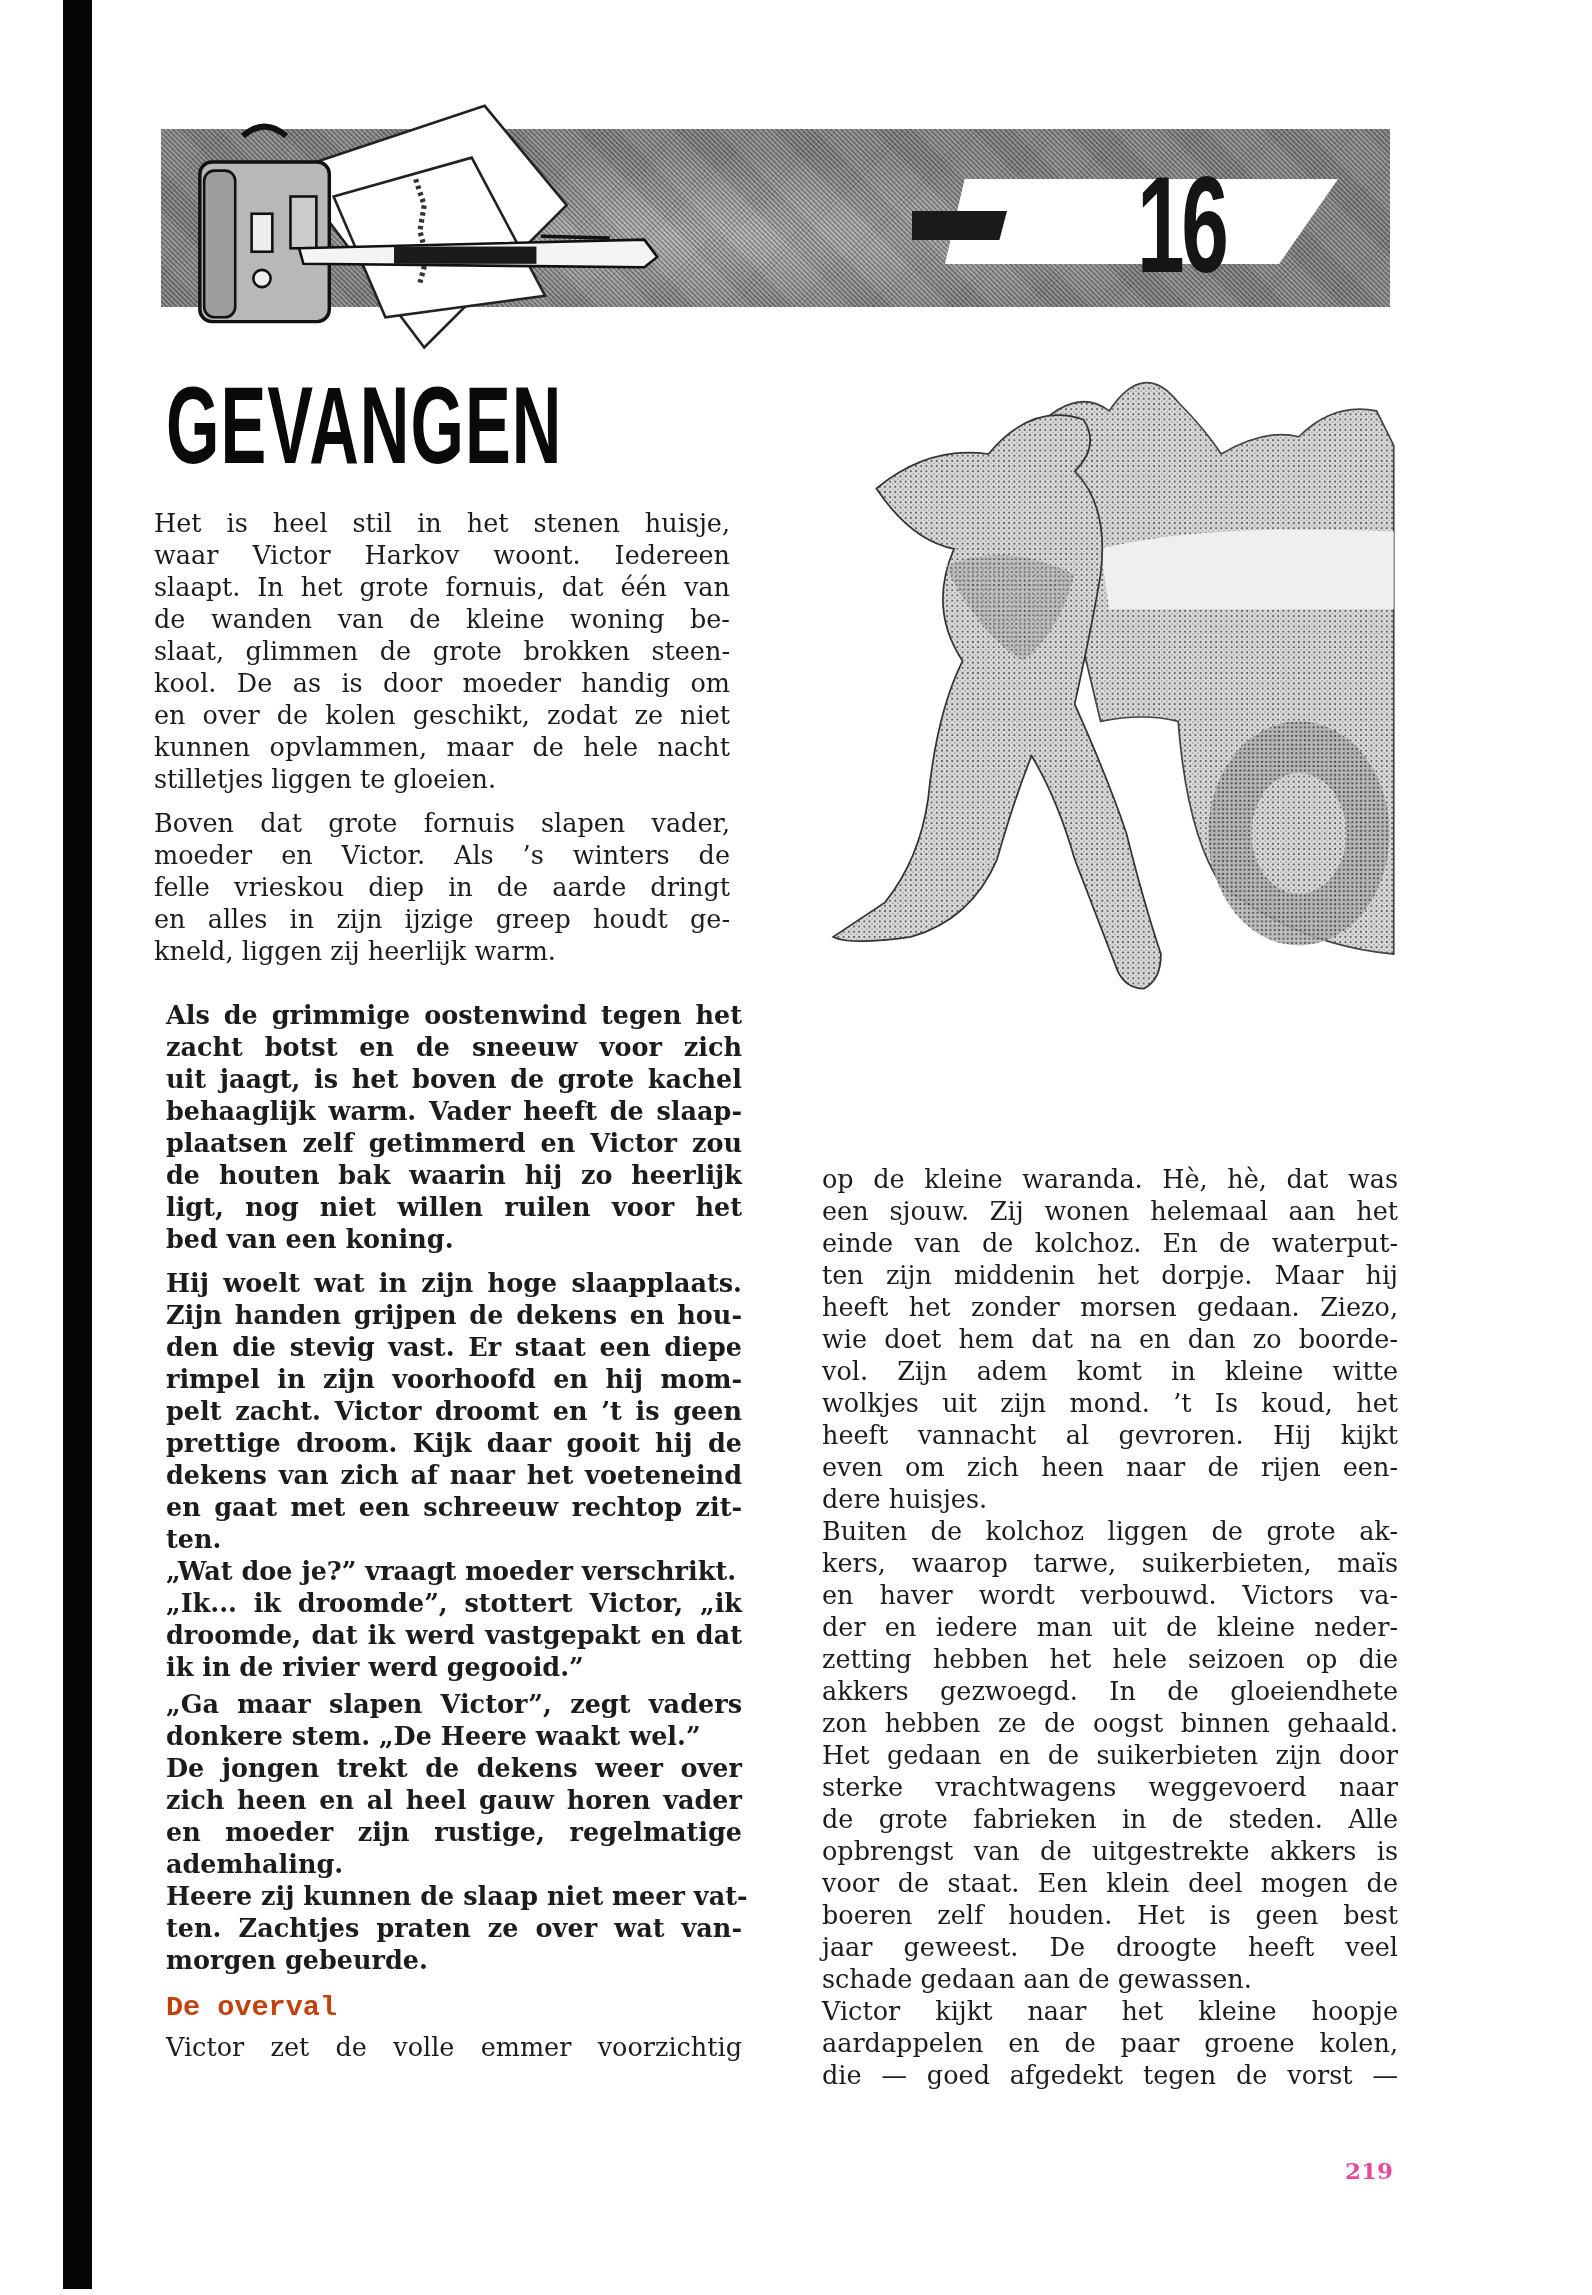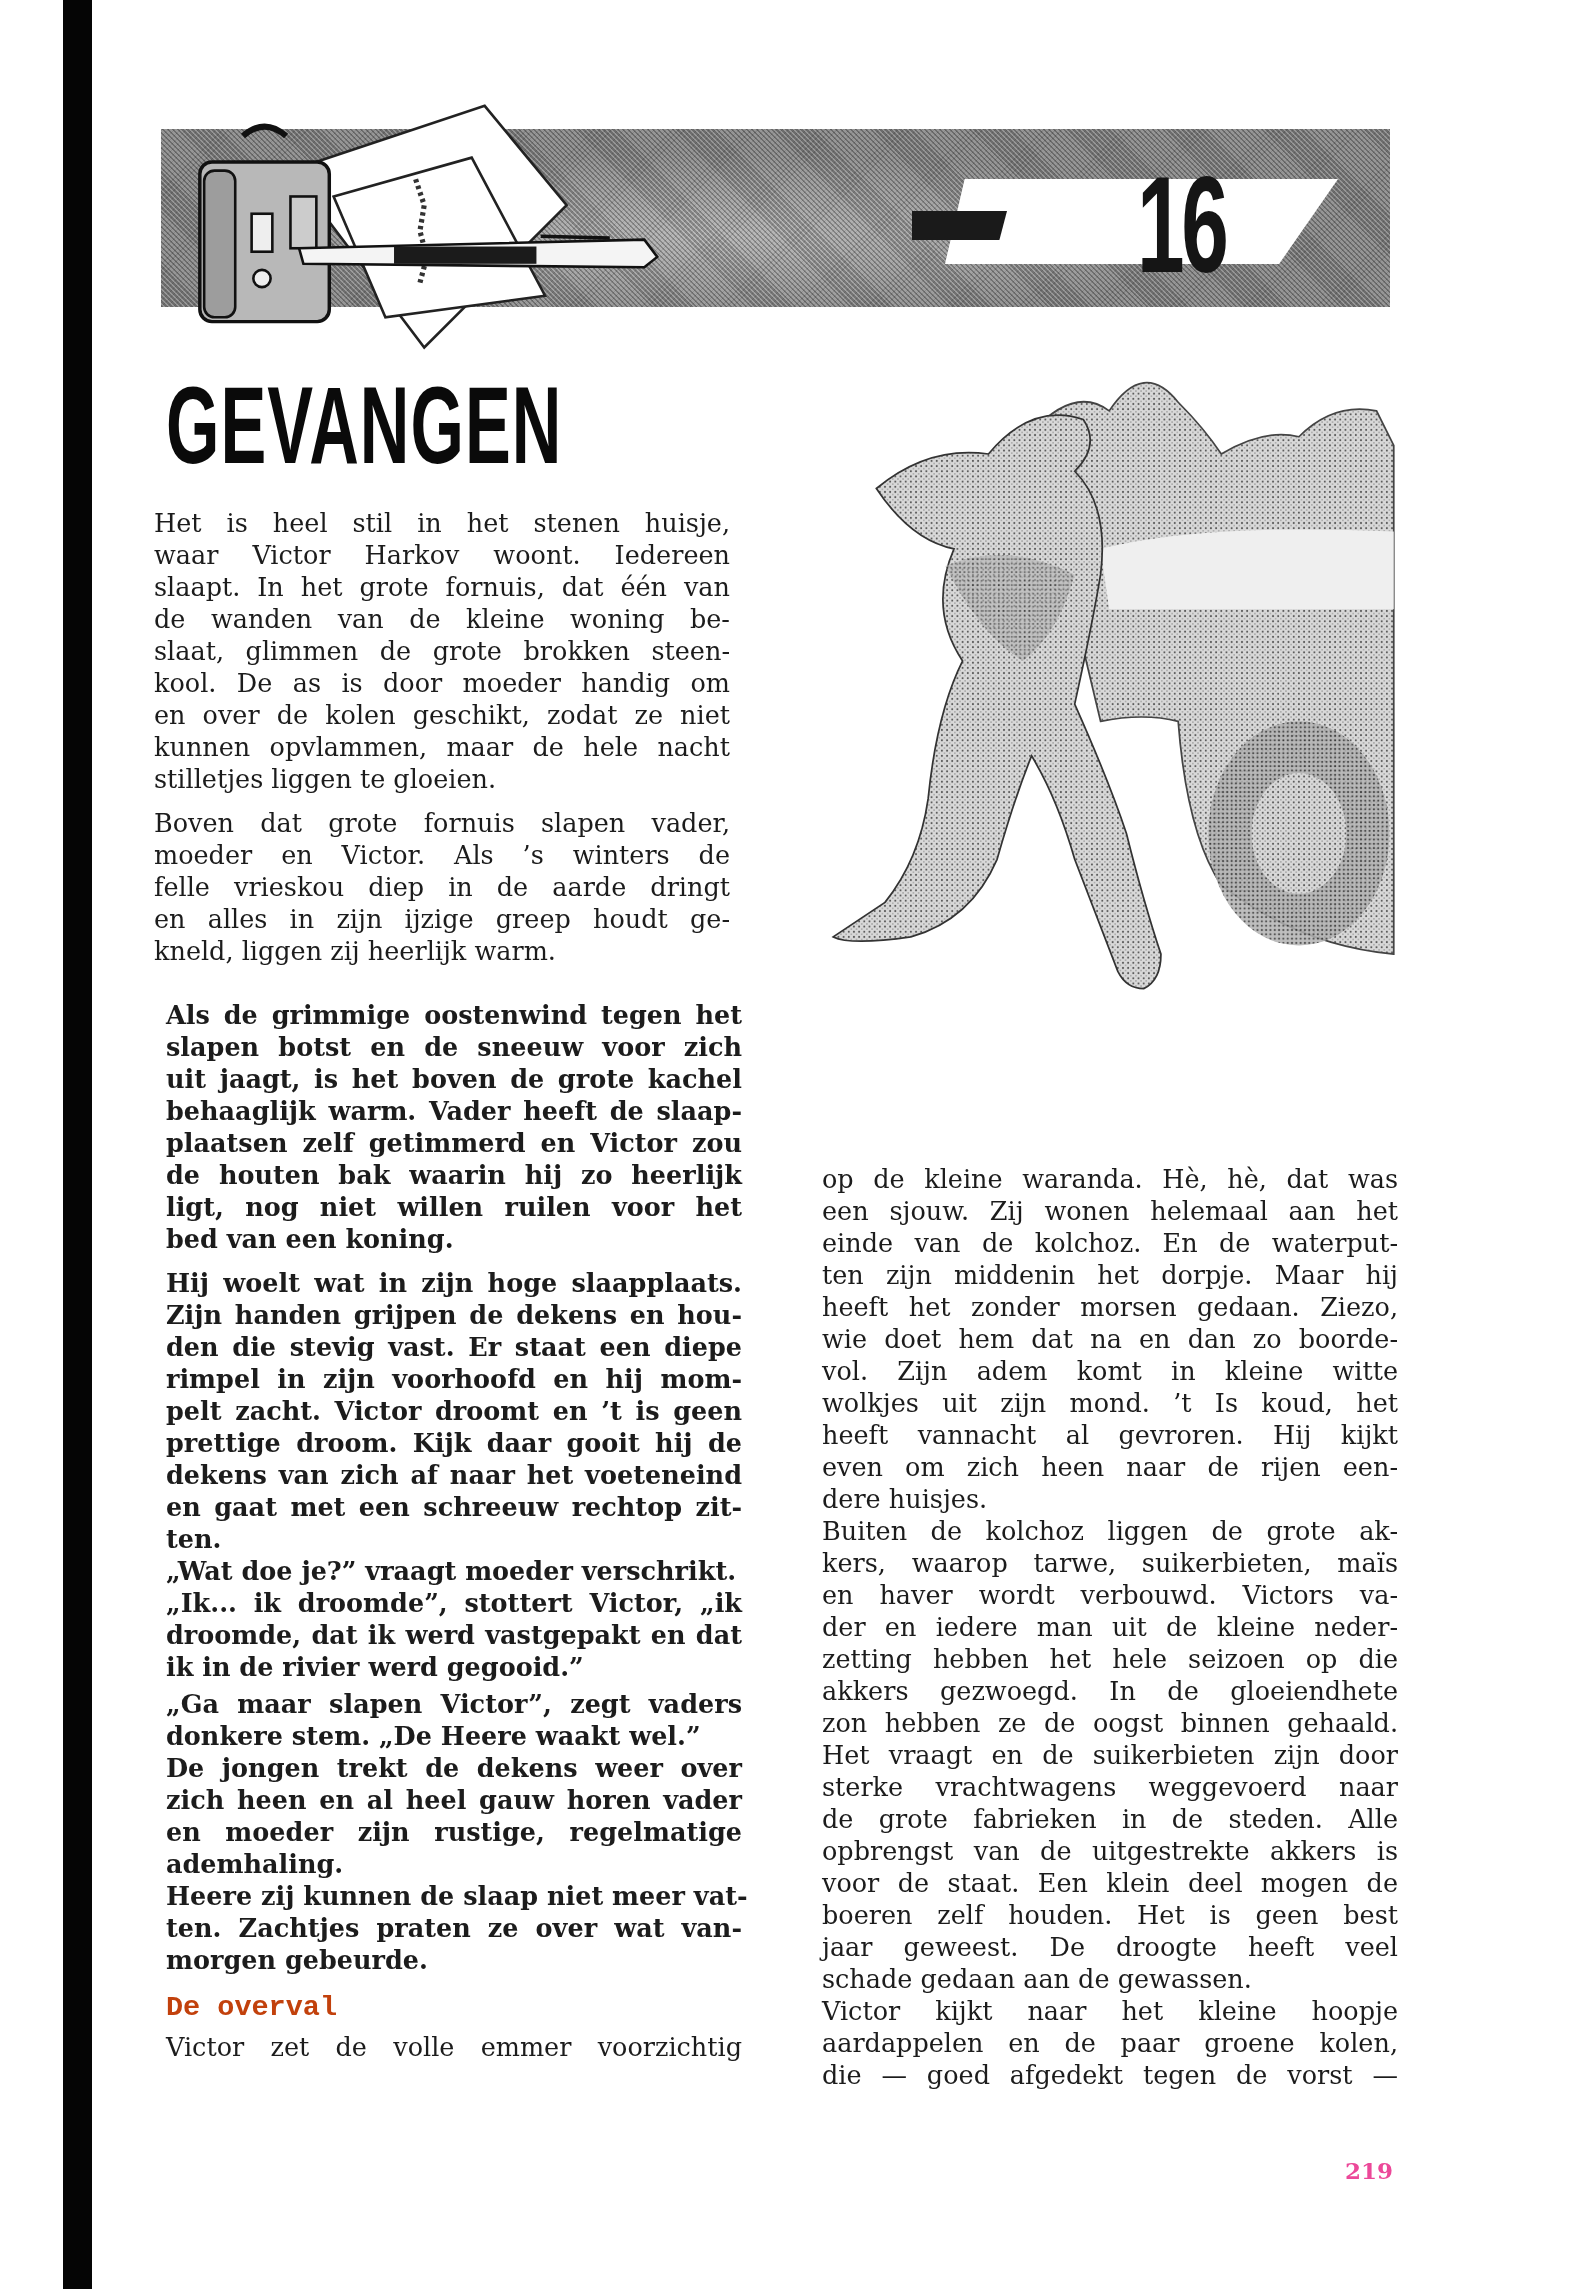--- a/index.html
+++ b/index.html
@@ -156,21 +156,21 @@
       <span class="line">moeder en Victor. Als ’s winters de</span>
       <span class="line">felle vrieskou diep in de aarde dringt</span>
       <span class="line">en alles in zijn ijzige greep houdt ge-</span>
       <span class="line last">kneld, liggen zij heerlijk warm.</span>
     </p>
 </div>
 
 <div class="col col-left-b">
   <p id="lp3">
       <span class="line">Als de grimmige oostenwind tegen het</span>
-      <span class="line">slapen botst en de sneeuw voor zich</span>
+      <span class="line">zacht botst en de sneeuw voor zich</span>
       <span class="line">uit jaagt, is het boven de grote kachel</span>
       <span class="line">behaaglijk warm. Vader heeft de slaap-</span>
       <span class="line">plaatsen zelf getimmerd en Victor zou</span>
       <span class="line">de houten bak waarin hij zo heerlijk</span>
       <span class="line">ligt, nog niet willen ruilen voor het</span>
       <span class="line last">bed van een koning.</span>
     </p>
   <div class="gap"></div>
   <p id="lp4">
       <span class="line">Hij woelt wat in zijn hoge slaapplaats.</span>
@@ -232,21 +232,21 @@
       <span class="line last">dere huisjes.</span>
     </p>
   <p id="rp2">
       <span class="line">Buiten de kolchoz liggen de grote ak-</span>
       <span class="line">kers, waarop tarwe, suikerbieten, maïs</span>
       <span class="line">en haver wordt verbouwd. Victors va-</span>
       <span class="line">der en iedere man uit de kleine neder-</span>
       <span class="line">zetting hebben het hele seizoen op die</span>
       <span class="line">akkers gezwoegd. In de gloeiendhete</span>
       <span class="line">zon hebben ze de oogst binnen gehaald.</span>
-      <span class="line">Het vraagt en de suikerbieten zijn door</span>
+      <span class="line">Het gedaan en de suikerbieten zijn door</span>
       <span class="line">sterke vrachtwagens weggevoerd naar</span>
       <span class="line">de grote fabrieken in de steden. Alle</span>
       <span class="line">opbrengst van de uitgestrekte akkers is</span>
       <span class="line">voor de staat. Een klein deel mogen de</span>
       <span class="line">boeren zelf houden. Het is geen best</span>
       <span class="line">jaar geweest. De droogte heeft veel</span>
       <span class="line last">schade gedaan aan de gewassen.</span>
     </p>
   <p id="rp3">
       <span class="line">Victor kijkt naar het kleine hoopje</span>

